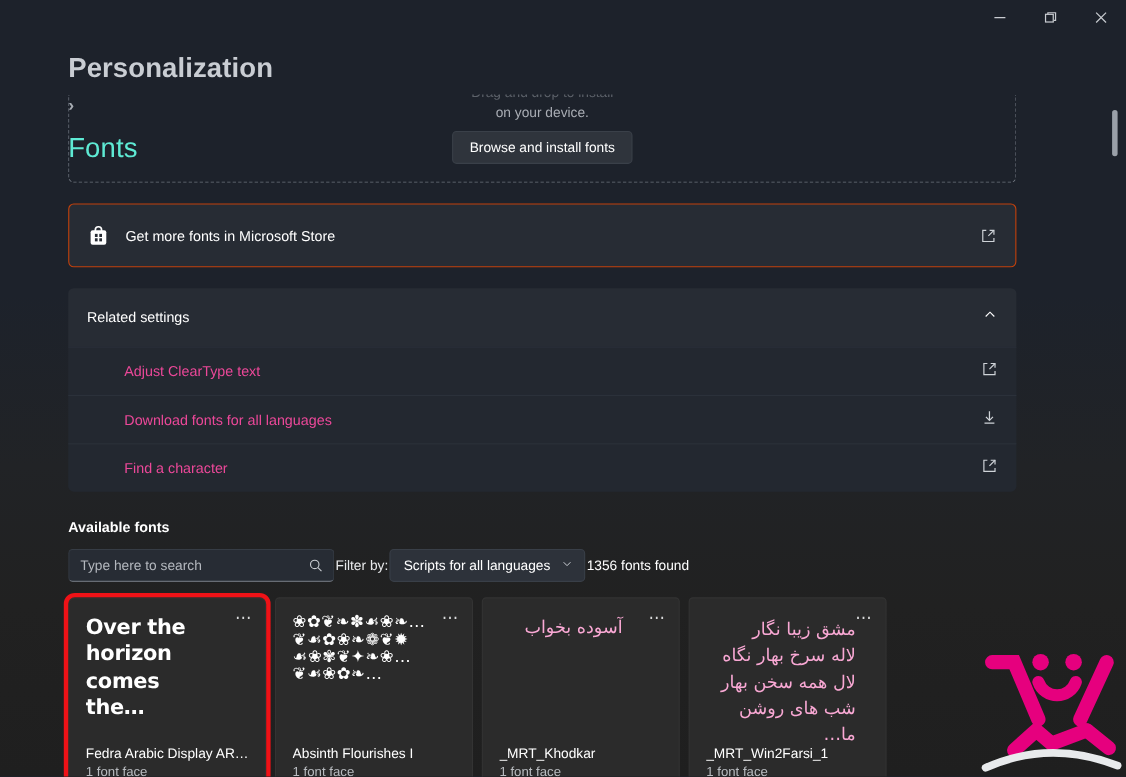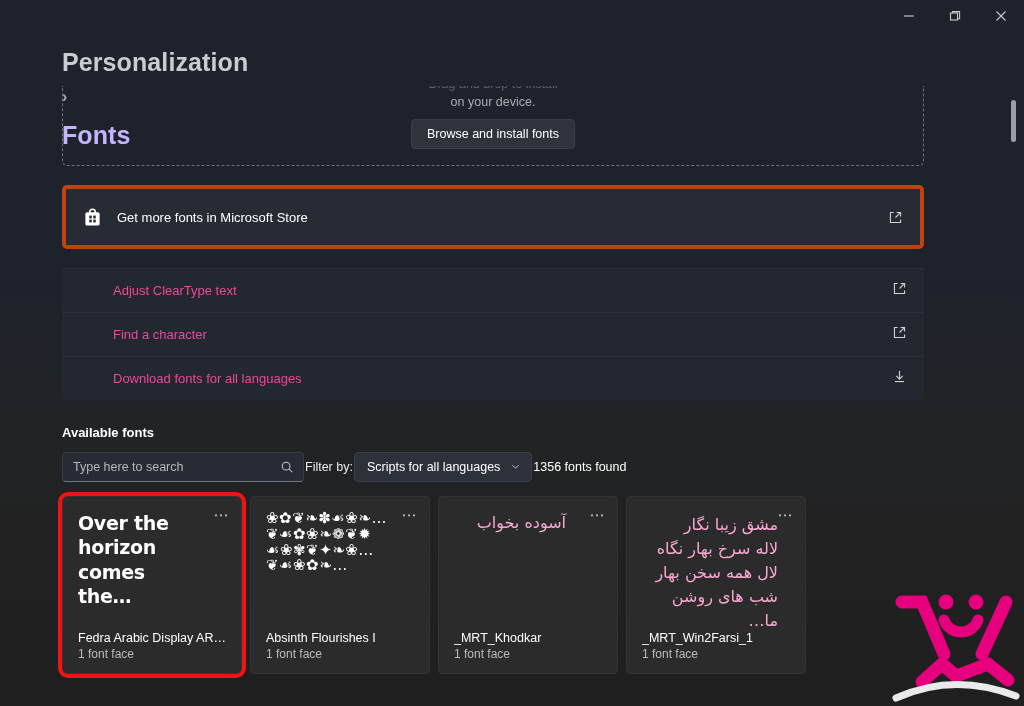--- a/index.html
+++ b/index.html
@@ -52,21 +52,21 @@
     left: 62px;
     display: flex;
     align-items: baseline;
     gap: 13px;
     font-size: 25px;
     letter-spacing: 0.1px;
     flex-direction: column;
   }
   .crumb-parent { color: #c9cdd3; font-weight: 600; }
   .crumb-sep { color: #a6abb2; font-size: 16px; font-weight: 600; position: relative; top: -2px;}
-  .crumb-current { color: #c4b5fd; font-weight: 700; }
+  .crumb-current { color: #5eead4; font-weight: 400; }
 
   
   .content {
     position: absolute;
     top: 86px;
     left: 62px;
     width: 862px;
   }
 
   
@@ -103,21 +103,21 @@
     border-radius: 4px;
     color: #ffffff;
     font-size: 12.5px;
     font-family: inherit;
     padding: 7px 15px;
   }
 
   
   .card {
     background: #272c34;
-    border: 4px solid #c2410c;
+    border: 1px solid #c2410c;
     border-radius: 5px;
     margin-top: 19px;
   }
 
   .row {
     display: flex;
     align-items: center;
     height: 56px;
     padding: 0 17px;
   }
@@ -396,51 +396,59 @@
           <svg width="15" height="15" viewBox="0 0 16 16">
             <path d="M6 2.6H2.6v10.8h10.8V10" fill="none" stroke="currentColor" stroke-width="1.15"></path>
             <path d="M9.2 2.6h4.2v4.2" fill="none" stroke="currentColor" stroke-width="1.15"></path>
             <line x1="13.4" y1="2.6" x2="8" y2="8" stroke="currentColor" stroke-width="1.15"></line>
           </svg>
         </span>
       </div>
     </div>
 
     <div class="card" style="padding:0; background:transparent; border:none;">
+      <div class="expander-head">
+        <span class="row-label">Related settings</span>
+        <span class="trail-icon">
+          <svg width="14" height="14" viewBox="0 0 16 16">
+            <polyline points="3.5,10 8,5.5 12.5,10" fill="none" stroke="currentColor" stroke-width="1.2"></polyline>
+          </svg>
+        </span>
+      </div>
       <div class="expander-body">
 
         <div class="sub-row">
           <span class="row-label">Adjust ClearType text</span>
           <span class="trail-icon">
             <svg width="15" height="15" viewBox="0 0 16 16">
               <path d="M6 2.6H2.6v10.8h10.8V10" fill="none" stroke="currentColor" stroke-width="1.15"></path>
               <path d="M9.2 2.6h4.2v4.2" fill="none" stroke="currentColor" stroke-width="1.15"></path>
               <line x1="13.4" y1="2.6" x2="8" y2="8" stroke="currentColor" stroke-width="1.15"></line>
             </svg>
           </span>
         </div>
 
         <div class="sub-row">
+          <span class="row-label">Download fonts for all languages</span>
+          <span class="trail-icon">
+            <svg width="15" height="15" viewBox="0 0 16 16">
+              <line x1="8" y1="2" x2="8" y2="10.6" stroke="currentColor" stroke-width="1.2"></line>
+              <polyline points="4.6,7.4 8,10.8 11.4,7.4" fill="none" stroke="currentColor" stroke-width="1.2"></polyline>
+              <line x1="3.2" y1="13.4" x2="12.8" y2="13.4" stroke="currentColor" stroke-width="1.2"></line>
+            </svg>
+          </span>
+        </div>
+
+        <div class="sub-row">
           <span class="row-label">Find a character</span>
           <span class="trail-icon">
             <svg width="15" height="15" viewBox="0 0 16 16">
               <path d="M6 2.6H2.6v10.8h10.8V10" fill="none" stroke="currentColor" stroke-width="1.15"></path>
               <path d="M9.2 2.6h4.2v4.2" fill="none" stroke="currentColor" stroke-width="1.15"></path>
               <line x1="13.4" y1="2.6" x2="8" y2="8" stroke="currentColor" stroke-width="1.15"></line>
-            </svg>
-          </span>
-        </div>
-
-        <div class="sub-row">
-          <span class="row-label">Download fonts for all languages</span>
-          <span class="trail-icon">
-            <svg width="15" height="15" viewBox="0 0 16 16">
-              <line x1="8" y1="2" x2="8" y2="10.6" stroke="currentColor" stroke-width="1.2"></line>
-              <polyline points="4.6,7.4 8,10.8 11.4,7.4" fill="none" stroke="currentColor" stroke-width="1.2"></polyline>
-              <line x1="3.2" y1="13.4" x2="12.8" y2="13.4" stroke="currentColor" stroke-width="1.2"></line>
             </svg>
           </span>
         </div>
 
       </div>
     </div>
 
     <div class="available-head">Available fonts</div>
 
     <div class="filters">

